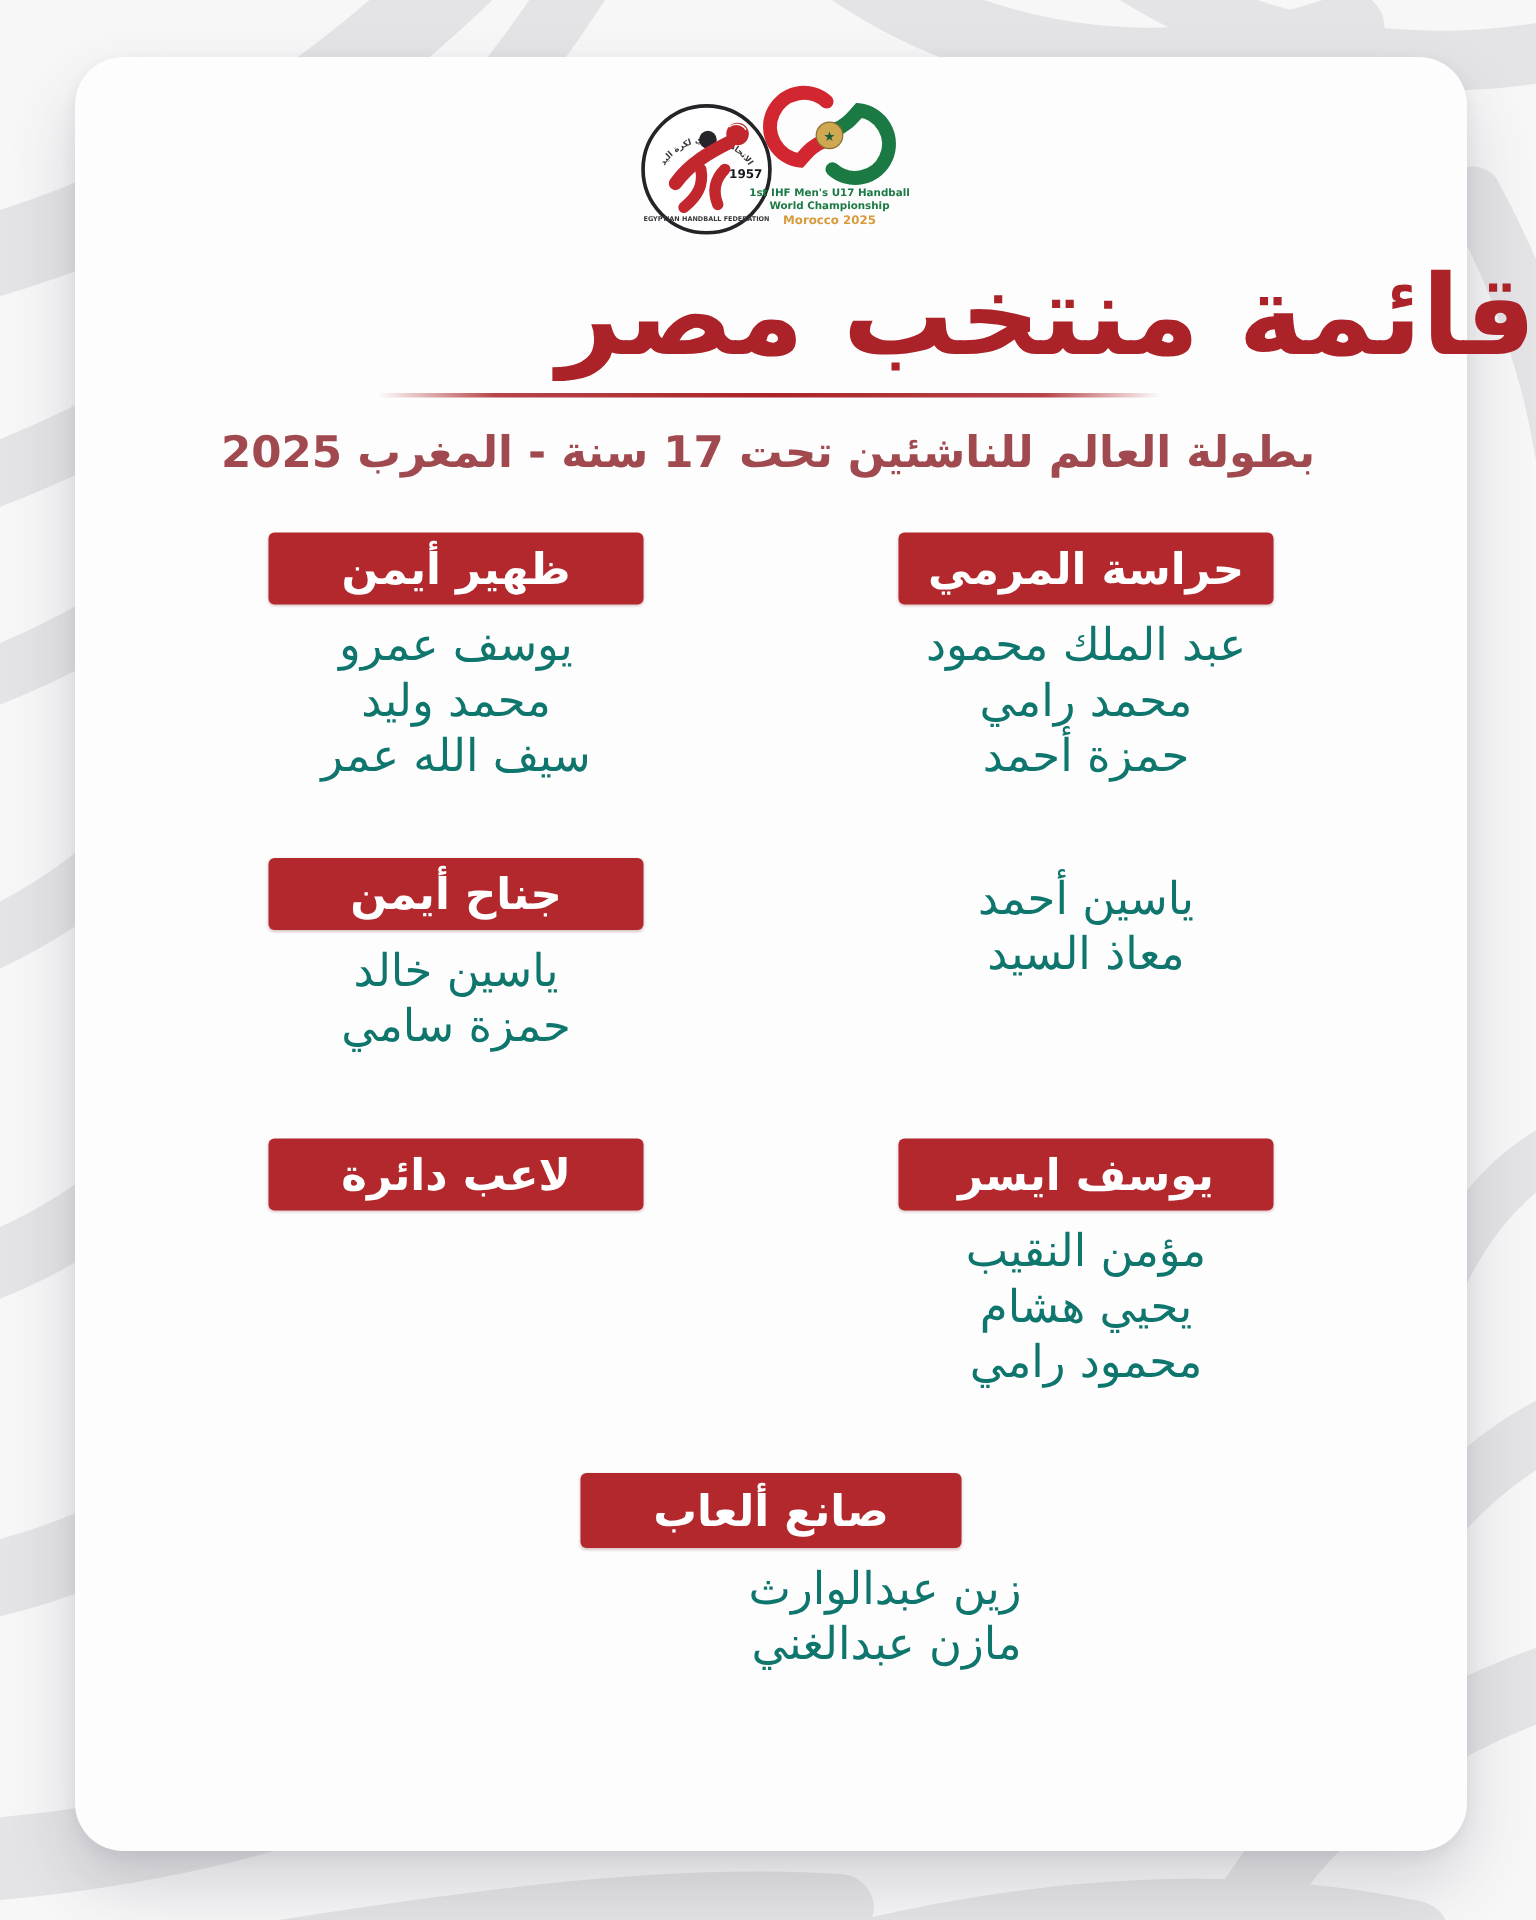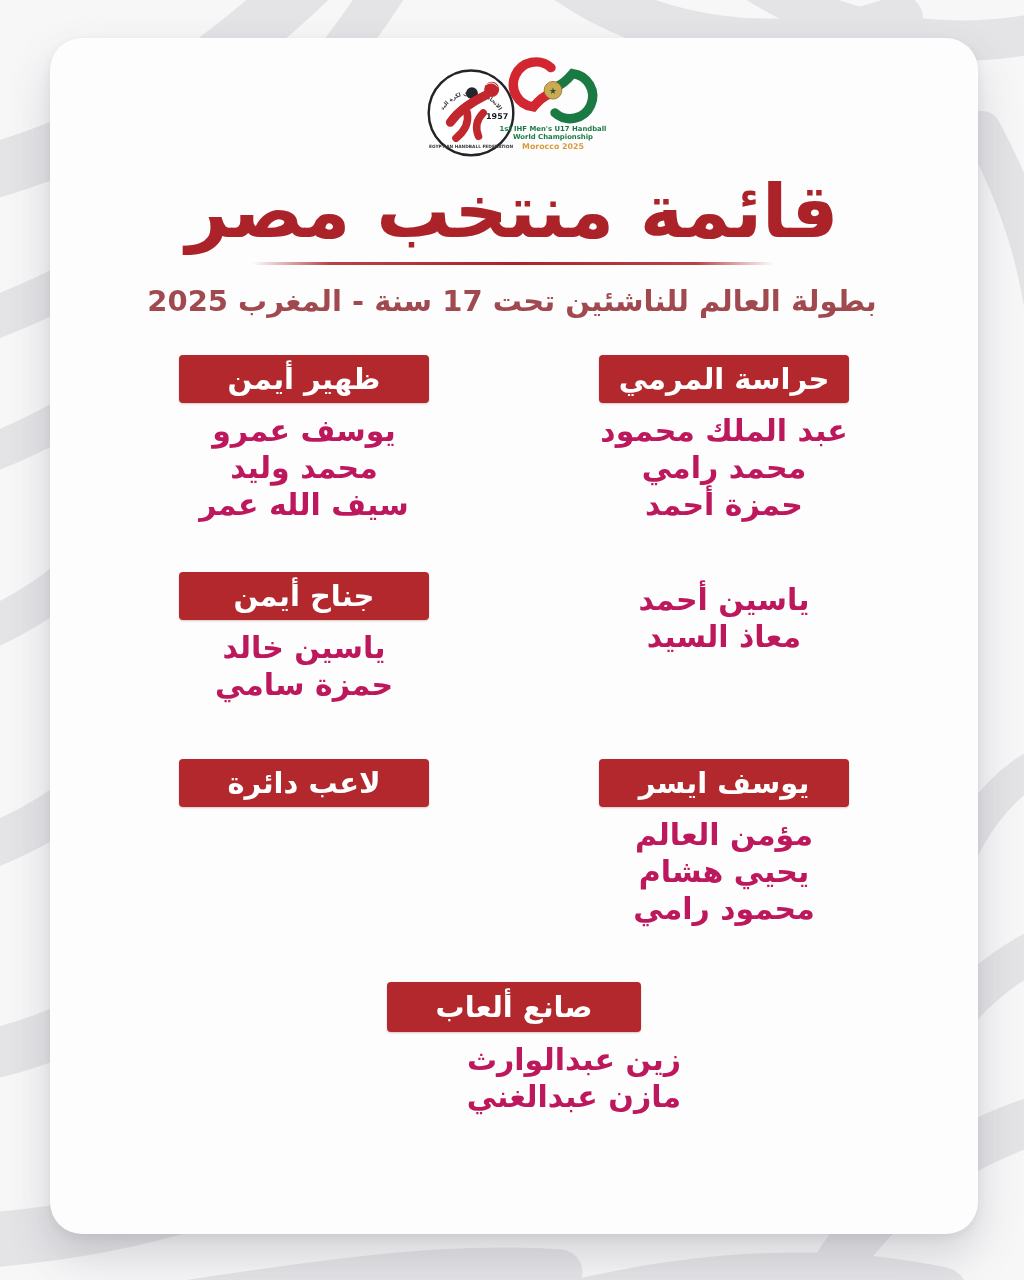--- a/index.html
+++ b/index.html
@@ -6,32 +6,32 @@
   body{width:1024px;height:1280px;overflow:hidden;background:#f7f7f8;
        font-family:"DejaVu Sans",sans-serif;}
   .stage{position:relative;width:1024px;height:1280px;overflow:hidden;}
   .bg-svg{position:absolute;left:0;top:0;}
   .card{position:absolute;left:50px;top:38px;width:928px;height:1196px;
         background:#fdfdfe;border-radius:32px;
         box-shadow:0 22px 45px rgba(70,70,85,.20), 0 4px 10px rgba(70,70,85,.08);}
   .logo{position:absolute;}
   .fed-logo{left:424px;top:64px;width:94px;height:94px;}
   .champ-logo{left:494px;top:56px;width:118px;height:100px;}
-  .title{position:absolute;left:0;top:168px;width:100%;text-align:center;
+  .title{position:absolute;left:0;top:168px;width:100%;
          font-size:74px;font-weight:bold;color:#ab2328;letter-spacing:-1px;direction:rtl;}
   .title-divider{position:absolute;left:252px;top:262px;width:522px;height:3px;border-radius:2px;
          background:linear-gradient(90deg,rgba(171,35,40,0) 0%,rgba(171,35,40,.85) 15%,#ab2328 50%,rgba(171,35,40,.85) 85%,rgba(171,35,40,0) 100%);}
   .subtitle{position:absolute;left:0;top:284px;width:100%;text-align:center;
          font-size:29px;font-weight:bold;color:#a04a4f;direction:rtl;}
   .sec{position:absolute;width:330px;text-align:center;}
   .pill{width:250px;height:48px;margin:0 auto;background:#b2282d;border-radius:4px;
         display:flex;align-items:center;justify-content:center;
         color:#ffffff;font-size:29px;font-weight:bold;direction:rtl;
         box-shadow:0 1px 2px rgba(120,30,30,.25);}
-  .names{margin-top:9px;font-size:30px;font-weight:bold;color:#be185d;
+  .names{margin-top:9px;font-size:30px;font-weight:normal;color:#0f766e;
          line-height:37px;direction:rtl;}
   #sec-goalkeepers{left:559px;top:355px;}
   #sec-right-back {left:139px;top:355px;}
   #sec-left-wing  {left:559px;top:572px;}
   #sec-right-wing {left:139px;top:572px;}
   #sec-left-back  {left:559px;top:759px;}
   #sec-pivot      {left:139px;top:759px;}
   #sec-playmaker  {left:347px;top:982px;width:334px;text-align:right;}
   #sec-playmaker .pill{width:254px;height:50px;}
 </style>
@@ -127,21 +127,21 @@
     <div class="pill">جناح أيمن</div>
     <div class="names">
       <div>ياسين خالد</div>
       <div>حمزة سامي</div>
     </div>
   </div>
 
   <div class="sec" id="sec-left-back">
     <div class="pill">يوسف ايسر</div>
     <div class="names">
-      <div>مؤمن العالم</div>
+      <div>مؤمن النقيب</div>
       <div>يحيي هشام</div>
       <div>محمود رامي</div>
     </div>
   </div>
 
   <div class="sec" id="sec-pivot">
     <div class="pill">لاعب دائرة</div>
   </div>
 
   <div class="sec" id="sec-playmaker">

